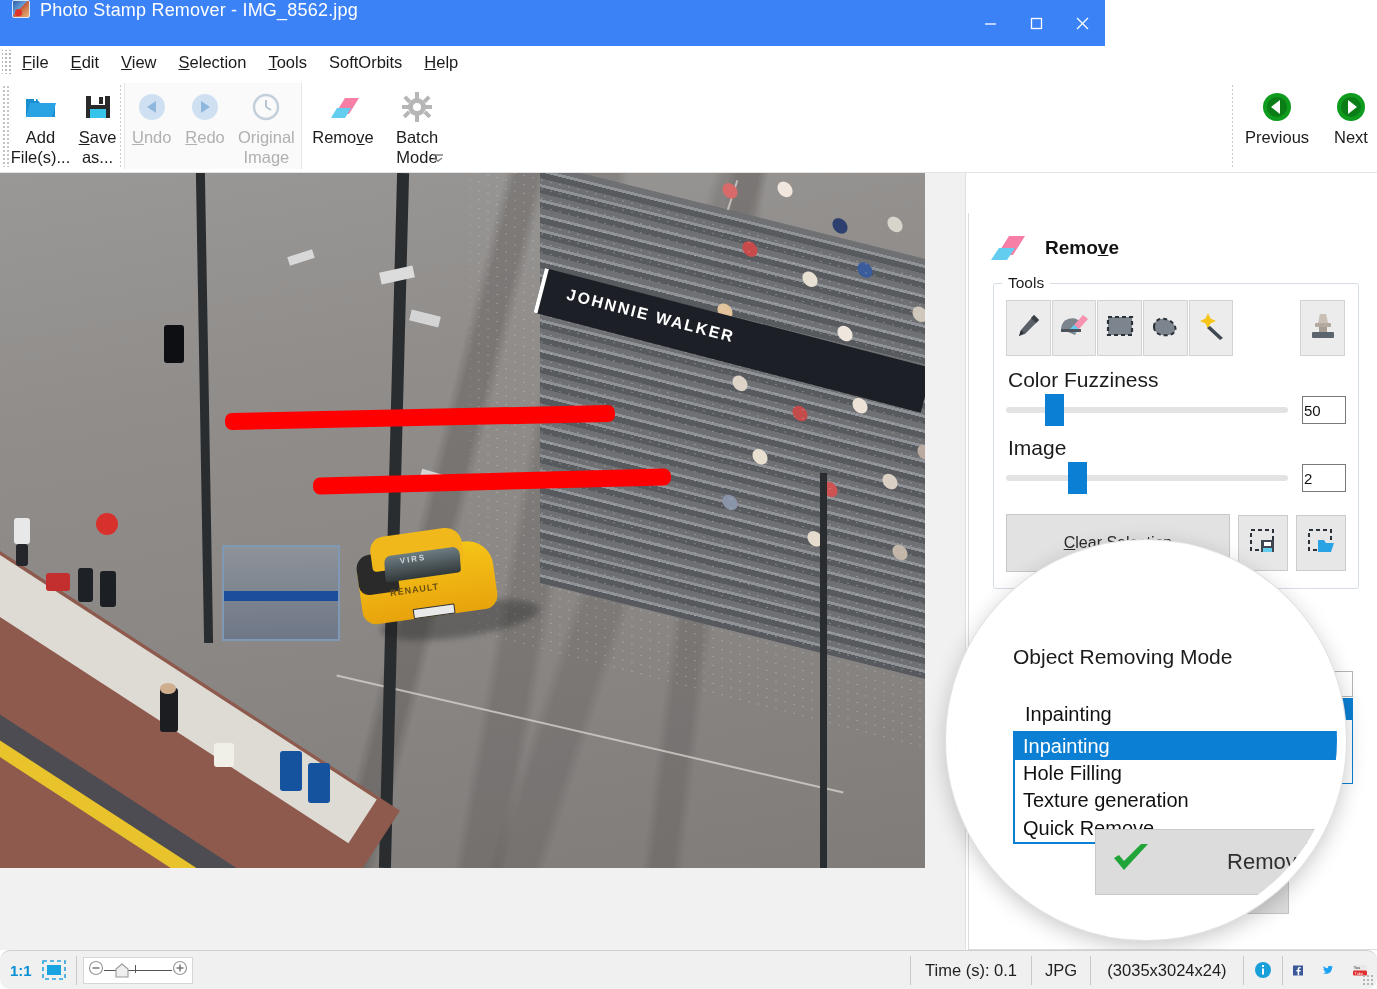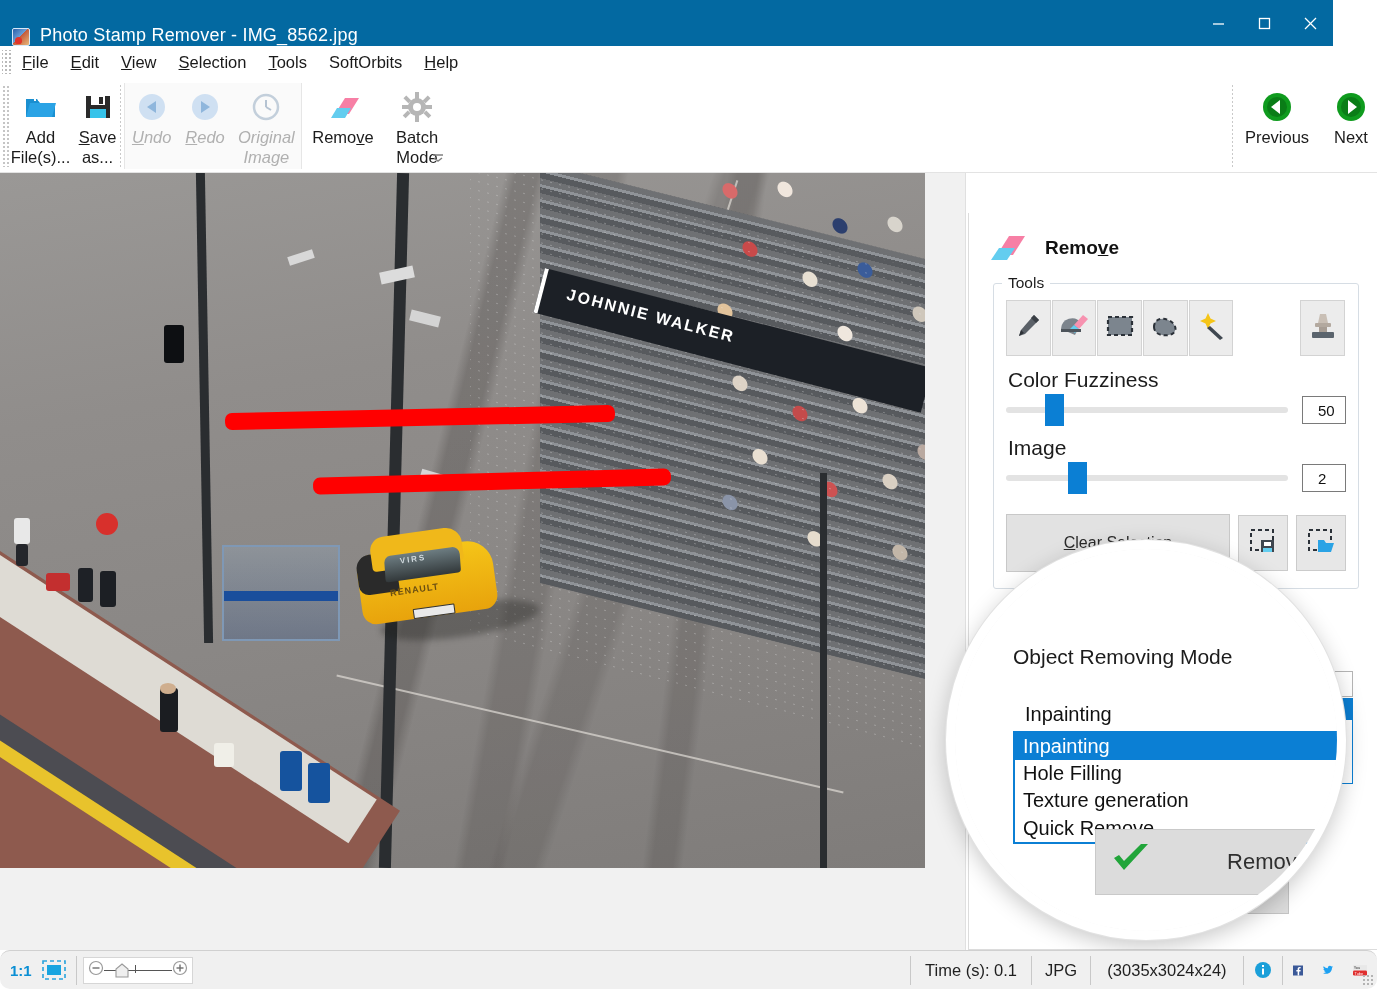--- a/index.html
+++ b/index.html
@@ -11,23 +11,23 @@
     background: #ffffff;
   }
   #app {
     position: relative;
     width: 1377px; height: 989px;
     background: #ffffff;
   }
 
   
   .titlebar {
-    position: absolute; left: 0; top: 0; width: 1333px; height: 46px;
-    background: #0369a1;
-    display: flex; align-items: flex-end;
+    position: absolute; left: 0; top: 0; width: 1105px; height: 46px;
+    background: #3b82f6;
+    display: flex; align-items: flex-start;
   }
   .title-icon {
     width: 18px; height: 18px; margin-left: 12px; margin-right: 10px;
     border-radius: 2px;
     background: linear-gradient(135deg,#2a5fa8 0%,#6aa0d8 45%,#c45a3a 46%,#e8b87a 100%);
     border: 1px solid #d8e8f8;
     position: relative;
   }
   .title-icon::after {
     content:""; position:absolute; left:2px; top:8px; width:7px; height:7px;
@@ -83,21 +83,21 @@
   .rb-btn {
     width: 57px; display: flex; flex-direction: column; align-items: center;
     padding-top: 6px; cursor: default;
   }
   .rb-btn.wide { width: 74px; }
   .rb-ico { height: 36px; display:flex; align-items:center; justify-content:center; }
   .rb-lbl {
     font-size: 16.5px; line-height: 20px; text-align: center; color: #1c1c1c;
     margin-top: 2px; white-space: pre-line;
   }
-  .rb-lbl.dim { color: #b0b0b0; font-style: italic; }
+  .rb-lbl.dim { color: #b0b0b0; }
   .rb-sep {
     position: absolute; top: 6px; width: 1px; height: 84px;
     background: repeating-linear-gradient(to bottom,#c9c9c9 0 2px,transparent 2px 4px);
   }
   .rb-expand {
     position: absolute; right: 9px; bottom: 5px;
     width: 14px; height: 14px; display:flex; align-items:center; justify-content:center;
   }
 
   
@@ -312,21 +312,21 @@
   .slider-label { font-size:21px; color:#1c1c1c; margin:12px 0 4px 2px; }
   .slider-row { display:flex; align-items:center; }
   .slider-track {
     position:relative; flex:1; height:6px; background:#e3e3e3; border-radius:3px; margin-right:14px;
   }
   .slider-knob {
     position:absolute; top:-13px; width:19px; height:32px; background:#0b7fd4;
   }
   .slider-box {
     width:44px; height:28px; border:1px solid #7a7a7a; background:#fff;
-    font-size:15px; color:#111; display:flex; align-items:center; padding-left:15px;
+    font-size:15px; color:#111; display:flex; align-items:center; padding-left:1px;
   }
   .btn-row { display:flex; align-items:center; margin-top:22px; }
   .btn-clear {
     flex:1; height:58px; background:#e2e2e2; border:1px solid #c8c8c8;
     display:flex; align-items:center; justify-content:center;
     font-size:16px; color:#2a2a2a;
   }
   .btn-sq {
     width:50px; height:56px; background:#e7e7e7; border:1px solid #cbcbcb;
     display:flex; align-items:center; justify-content:center; margin-left:8px;

